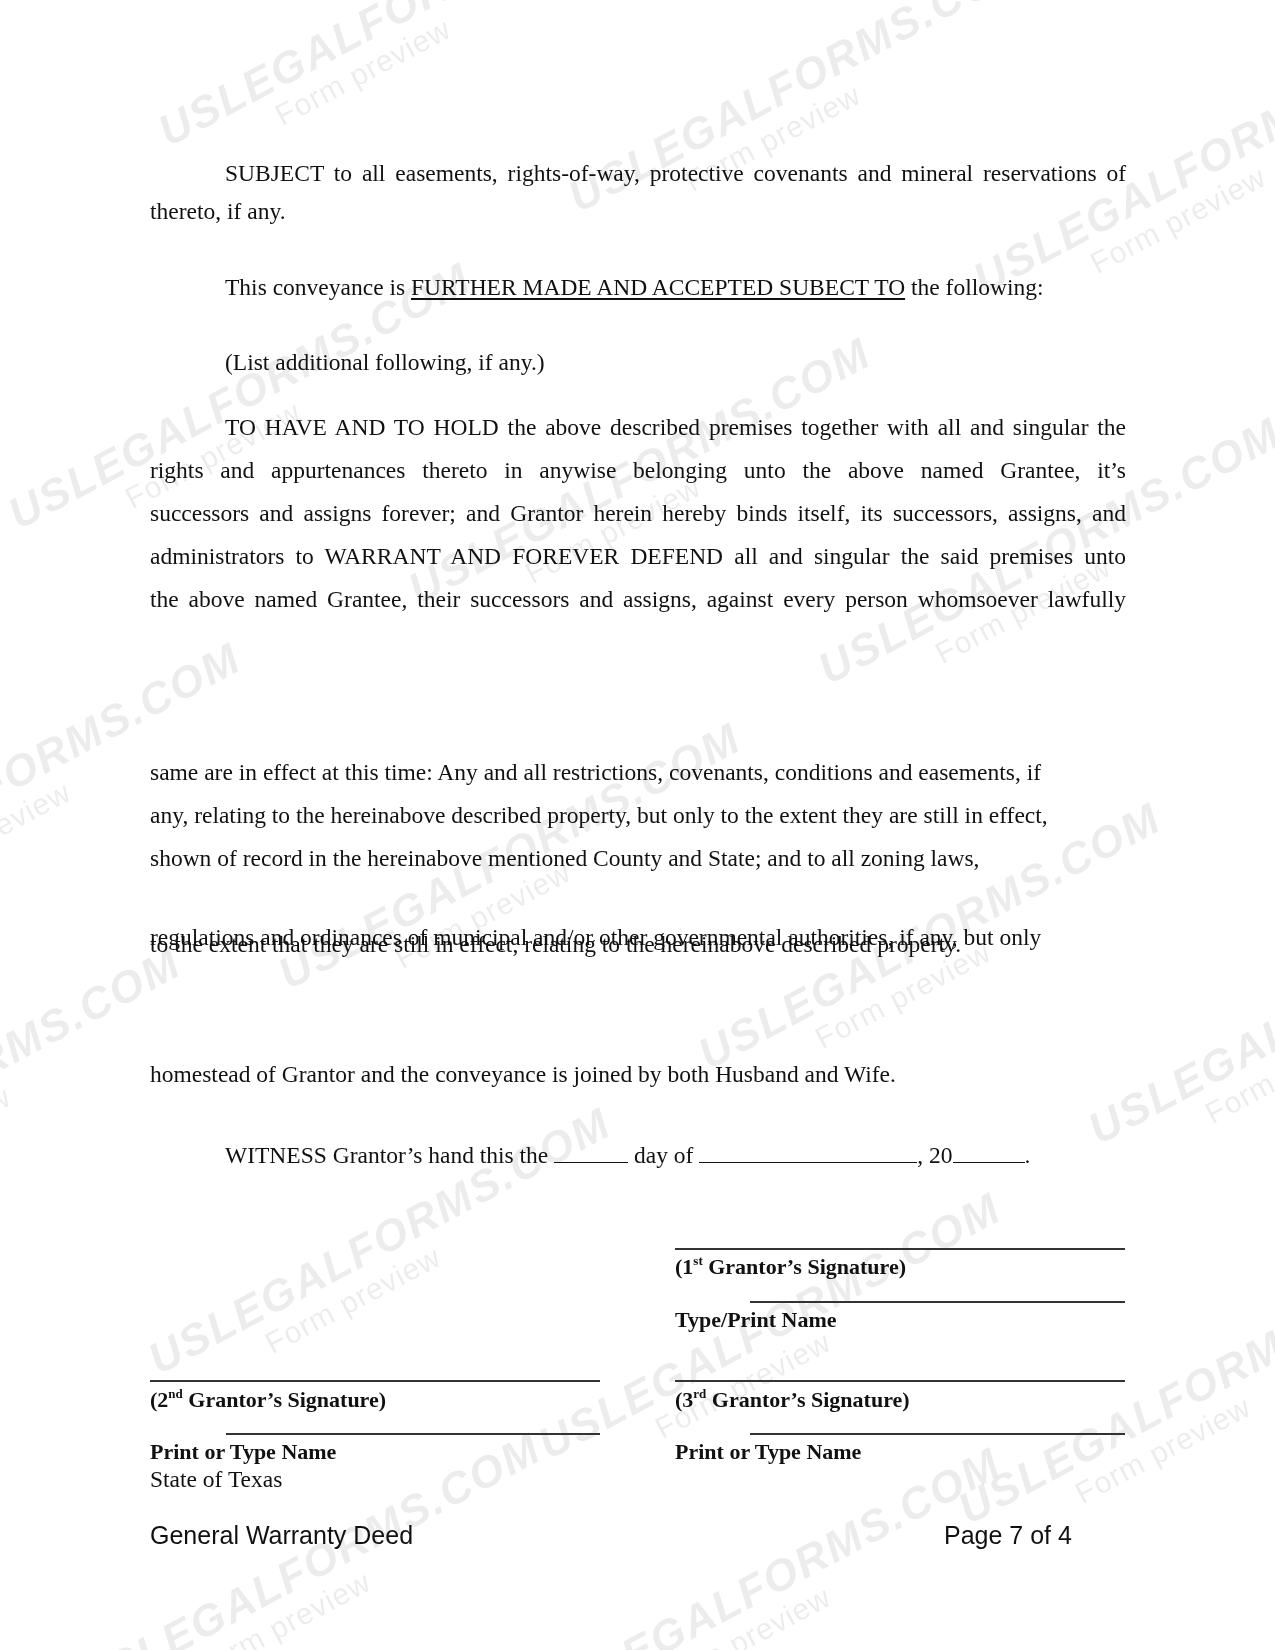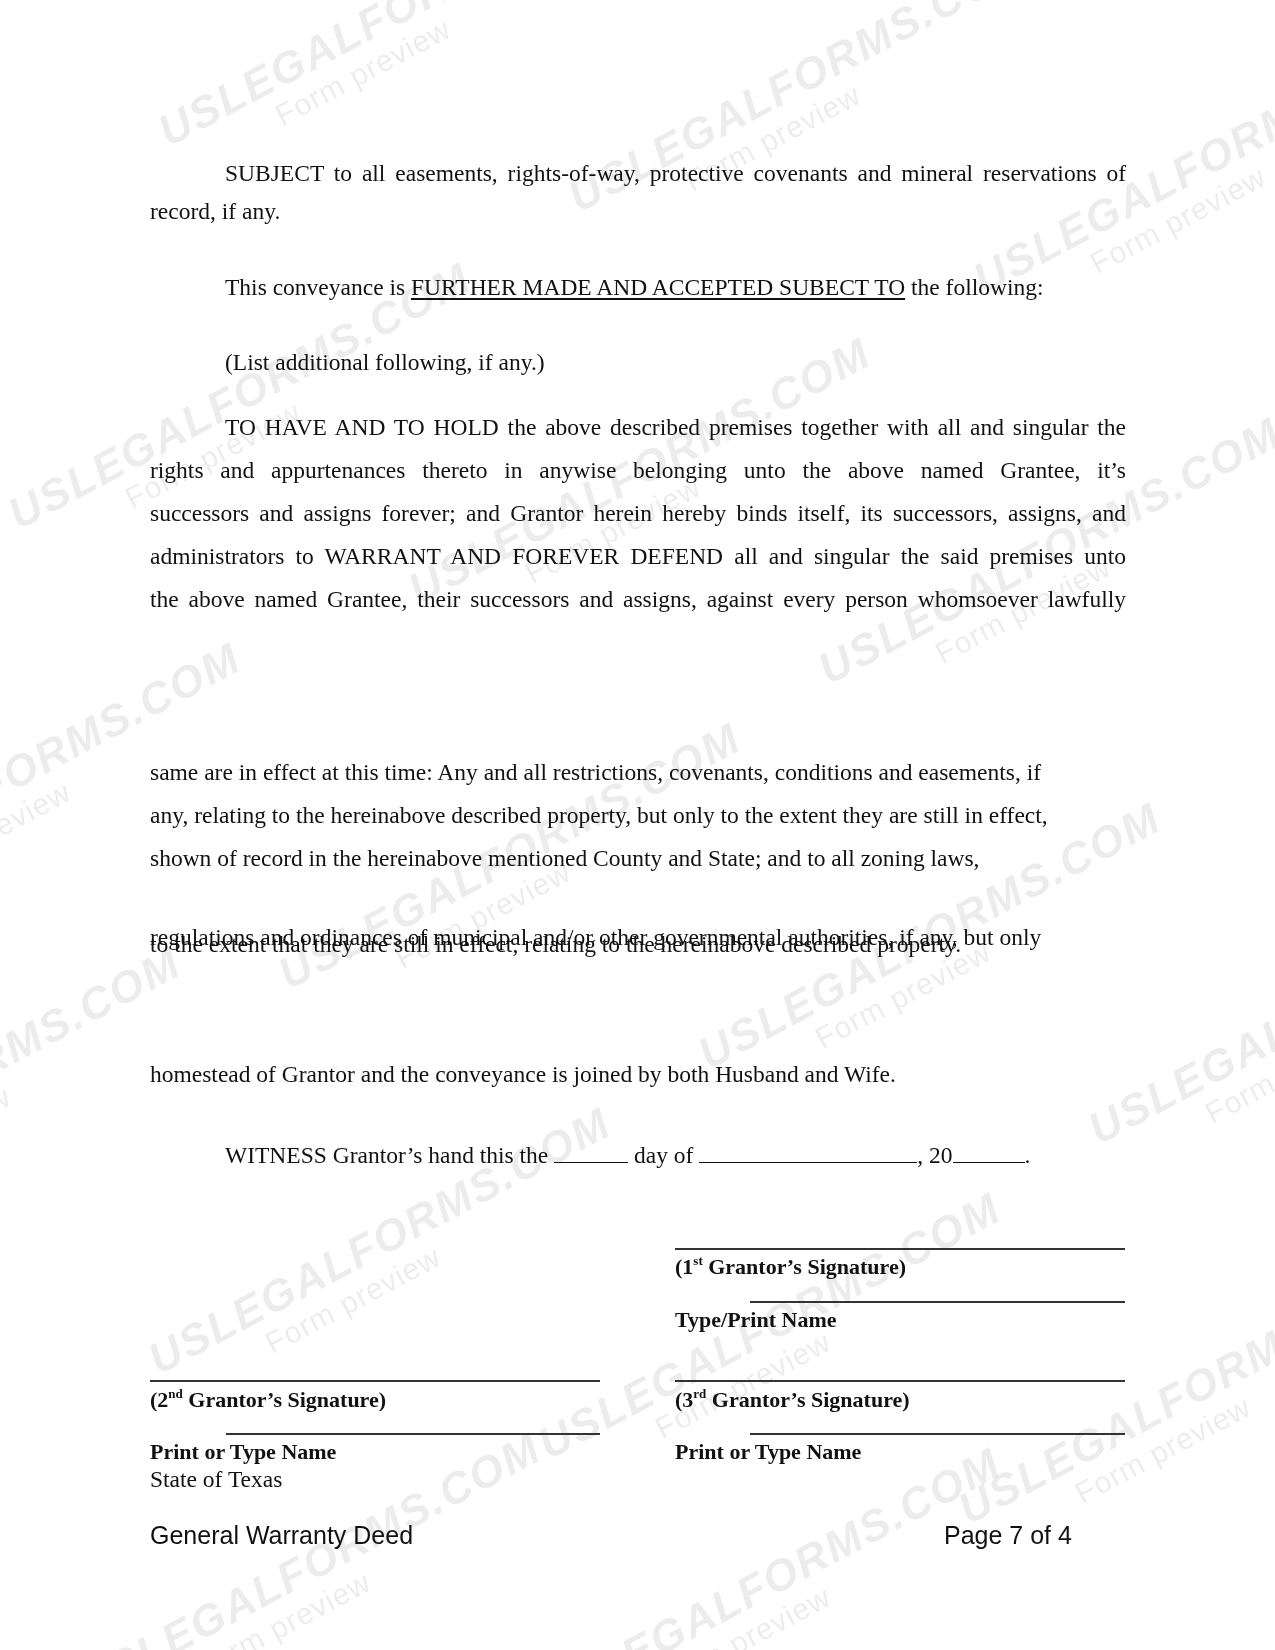--- a/index.html
+++ b/index.html
@@ -85,21 +85,21 @@
   <div class="wm" style="left:70px;top:1665px;">
       <span class="b">USLEGALFORMS.COM</span>
       <span class="s">Form preview</span>
     </div>
   <div class="wm" style="left:530px;top:1680px;">
       <span class="b">USLEGALFORMS.COM</span>
       <span class="s">Form preview</span>
     </div>
 
   <div class="just" style="left:225px;width:901px;top:162px;">SUBJECT to all easements, rights-of-way, protective covenants and mineral reservations of</div>
-  <div class="line" style="left:150px;top:200px;">record, if any.</div>
+  <div class="line" style="left:150px;top:200px;">thereto, if any.</div>
 
   <div class="line" style="left:225px;top:276px;"><span>This conveyance is </span><span class="ul">FURTHER MADE AND ACCEPTED SUBECT TO</span><span> the following:</span></div>
 
   <div class="line" style="left:225px;top:351px;">(List additional following, if any.)</div>
 
   <div class="just" style="left:225px;width:901px;top:416px;">TO HAVE AND TO HOLD the above described premises together with all and singular the</div>
   <div class="just" style="top:459px;">rights and appurtenances thereto in anywise belonging unto the above named Grantee, it’s</div>
   <div class="just" style="top:502px;">successors and assigns forever; and Grantor herein hereby binds itself, its successors, assigns, and</div>
   <div class="just" style="top:545px;">administrators to WARRANT AND FOREVER DEFEND all and singular the said premises unto</div>
   <div class="just" style="top:588px;">the above named Grantee, their successors and assigns, against every person whomsoever lawfully</div>

